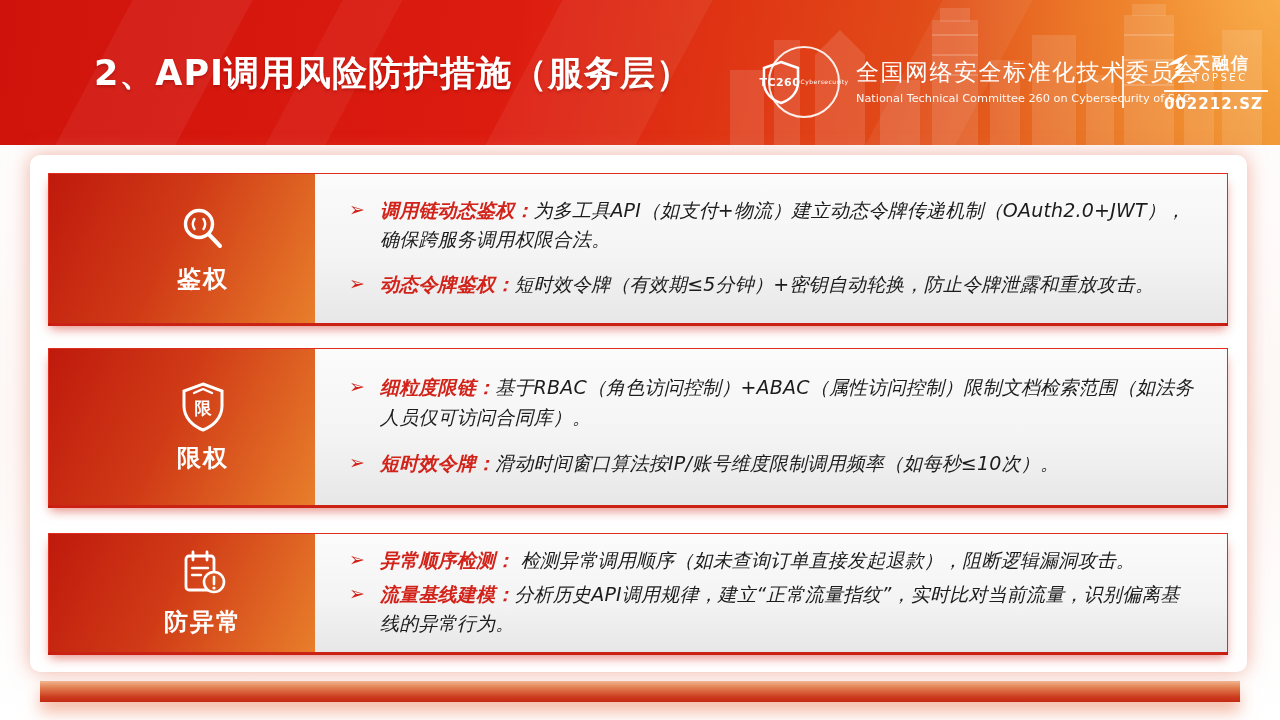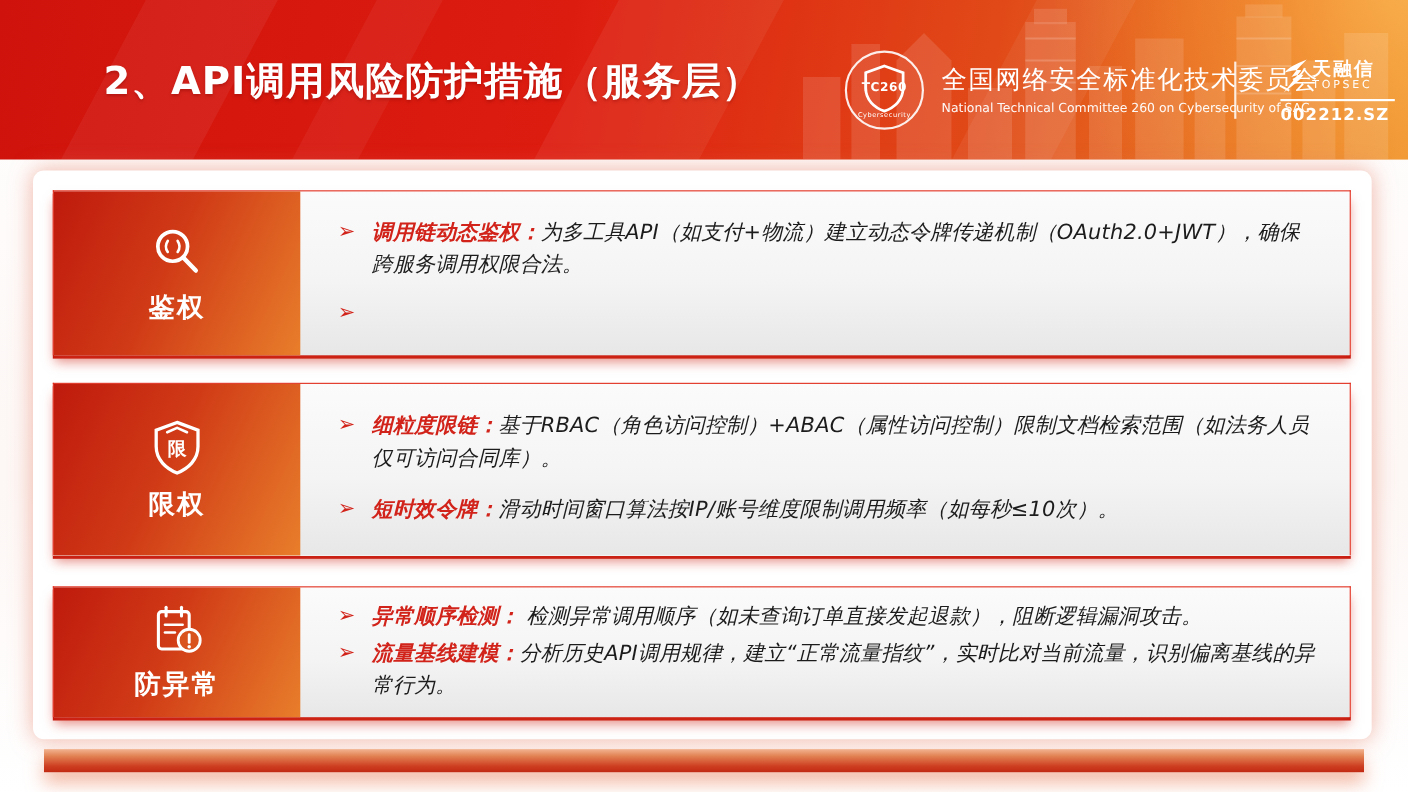--- a/index.html
+++ b/index.html
@@ -14,21 +14,21 @@
   .header .stripes{position:absolute;inset:0;overflow:hidden;}
   .header .stripes div{position:absolute;top:-40px;height:240px;background:rgba(255,255,255,0.06);transform:skewX(-28deg);}
   .stripe-a{left:90px;width:120px;}
   .stripe-b{left:300px;width:60px;background:rgba(255,255,255,0.05)!important;}
   .stripe-c{left:520px;width:150px;}
   .stripe-d{left:900px;width:90px;}
   .skyline{position:absolute;right:0;bottom:0;height:145px;}
   .page-title{position:absolute;left:54px;top:50px;color:#ffffff;font-size:35px;font-weight:bold;letter-spacing:1px;white-space:nowrap;text-shadow:0 2px 3px rgba(120,0,0,0.35);margin-left:40px;}
   
   .badge{position:absolute;left:768px;top:46px;width:72px;height:72px;border-radius:50%;
-    border:2px solid rgba(255,255,255,0.9);box-sizing:border-box;display:flex;align-items:center;justify-content:center;flex-direction:column;}
+    border:2px solid rgba(255,255,255,0.9);box-sizing:border-box;display:flex;align-items:center;justify-content:center;}
   .badge .shield{width:44px;height:46px;position:relative;display:flex;align-items:center;justify-content:center;}
   .badge .shield svg{position:absolute;inset:0;}
   .badge-code{position:relative;color:#fff;font-size:11px;font-weight:bold;letter-spacing:0.5px;}
   .badge-sub{color:#fff;font-size:6px;margin-top:-2px;letter-spacing:0.5px;}
   .committee{position:absolute;left:856px;top:57px;color:#ffffff;}
   .committee-zh{font-size:23px;font-weight:normal;letter-spacing:1.5px;white-space:nowrap;}
   .committee-en{font-size:11.3px;margin-top:4px;white-space:nowrap;opacity:0.96;}
   .vdivider{position:absolute;left:1122px;top:56px;width:1.5px;height:52px;background:rgba(255,255,255,0.85);}
   .brand{position:absolute;left:1164px;top:52px;width:118px;color:#fff;}
   .brand-top{display:flex;align-items:center;}
@@ -42,21 +42,21 @@
   .panel{position:absolute;left:30px;top:155px;width:1217px;height:517px;background:#ffffff;border-radius:10px;
     box-shadow:0 0 20px rgba(228,120,95,0.55);}
   .card{position:absolute;left:48px;width:1180px;display:flex;
     border:1.5px solid #e02c1c;border-bottom:none;box-sizing:border-box;
     background:linear-gradient(180deg,#fbfbfb 0%,#f4f4f4 55%,#e7e7e7 100%);
     box-shadow:0 8px 10px -2px rgba(210,50,35,0.55),0 3px 0 0 #c6170b;}
   .card-1{top:173px;height:150px;}
   .card-2{top:348px;height:157px;}
   .card-3{top:533px;height:119px;}
   .card-side{width:224px;flex:0 0 224px;background:linear-gradient(115deg,#bf1a0d 0%,#d03a16 45%,#e87e2b 100%);
-    display:flex;flex-direction:column;align-items:center;justify-content:center;color:#fff;}
+    display:flex;flex-direction:column;align-items:center;justify-content:center;color:#fff;padding-left:42px;}
   .side-icon{margin-bottom:8px;}
   .side-label{font-size:24px;font-weight:bold;letter-spacing:2px;}
   .card-body{flex:1;display:flex;flex-direction:column;justify-content:space-evenly;padding:8px 30px 10px 34px;}
   .bullet{display:flex;align-items:flex-start;}
   .bullet-arrow{flex:0 0 30px;color:#d2231a;font-size:19px;line-height:1.55;font-weight:bold;}
   .bullet-p{margin:1px;font-size:19px;line-height:1.55;color:#1c1c1c;letter-spacing:0.2px;font-style:italic;}
   .bullet-lead{color:#d2231a;font-weight:bold;}
   
   .bottom-bar{position:absolute;left:40px;top:681px;width:1200px;height:21px;
     background:linear-gradient(180deg,#f2b491 0%,#e28253 30%,#cd3d20 75%,#c22a12 100%);
@@ -143,20 +143,21 @@
       </svg>
       <div class="side-label">鉴权</div>
     </div>
     <div class="card-body">
       <div class="bullet">
         <span class="bullet-arrow">➢</span>
         <p class="bullet-p"><span class="bullet-lead">调用链动态鉴权：</span><span>为多工具API（如支付+物流）建立动态令牌传递机制（OAuth2.0+JWT），确保跨服务调用权限合法。</span></p>
       </div>
       <div class="bullet">
         <span class="bullet-arrow">➢</span>
+        <p class="bullet-p"><span class="bullet-lead">动态令牌鉴权：</span><span>短时效令牌（有效期≤5分钟）+密钥自动轮换，防止令牌泄露和重放攻击。</span></p>
       </div>
     </div>
   </div>
 
   <div class="card card-2">
     <div class="card-side">
       <svg class="side-icon" width="54" height="54" viewBox="0 0 54 54">
         <path d="M27 4 L46 11 V26 C46 38 37 46 27 50 C17 46 8 38 8 26 V11 Z" fill="none" stroke="#ffffff" stroke-width="3"></path>
         <path d="M18 13 L27 9 L36 13" fill="none" stroke="#ffffff" stroke-width="2.4" stroke-linecap="round"></path>
         <text x="27" y="34" text-anchor="middle" font-size="17" font-weight="bold" fill="#ffffff" font-family="DejaVu Sans, sans-serif">限</text>

